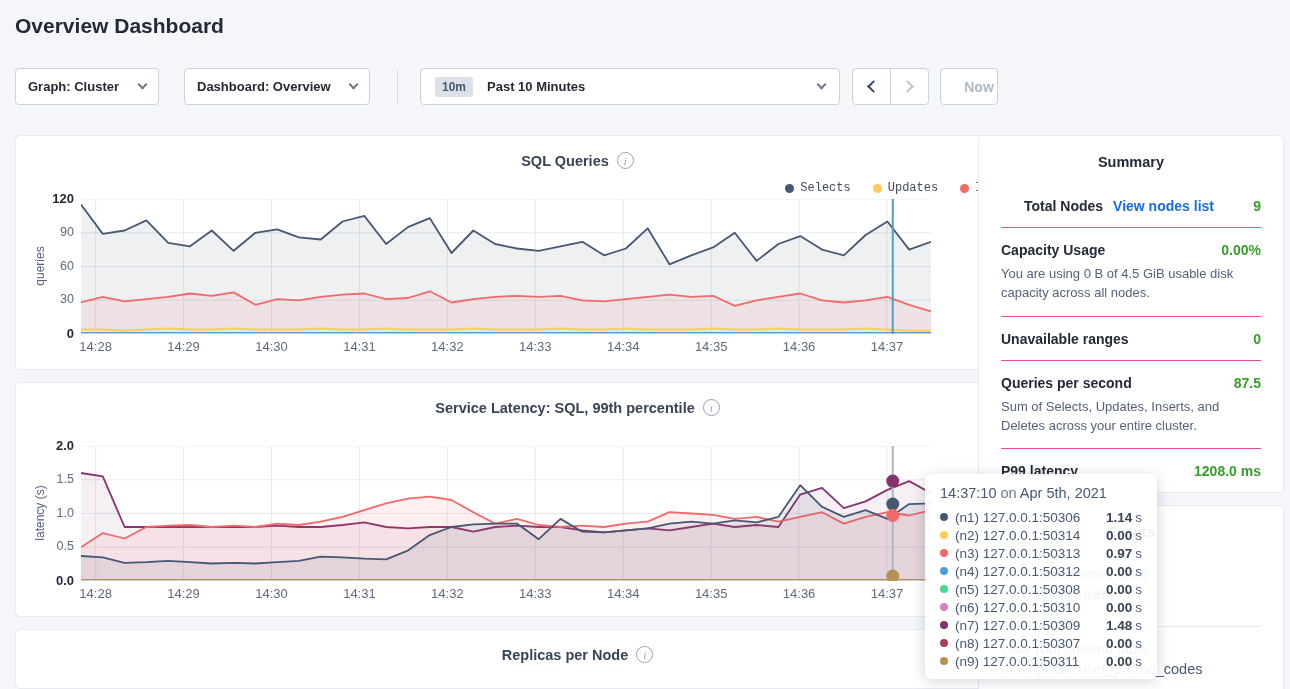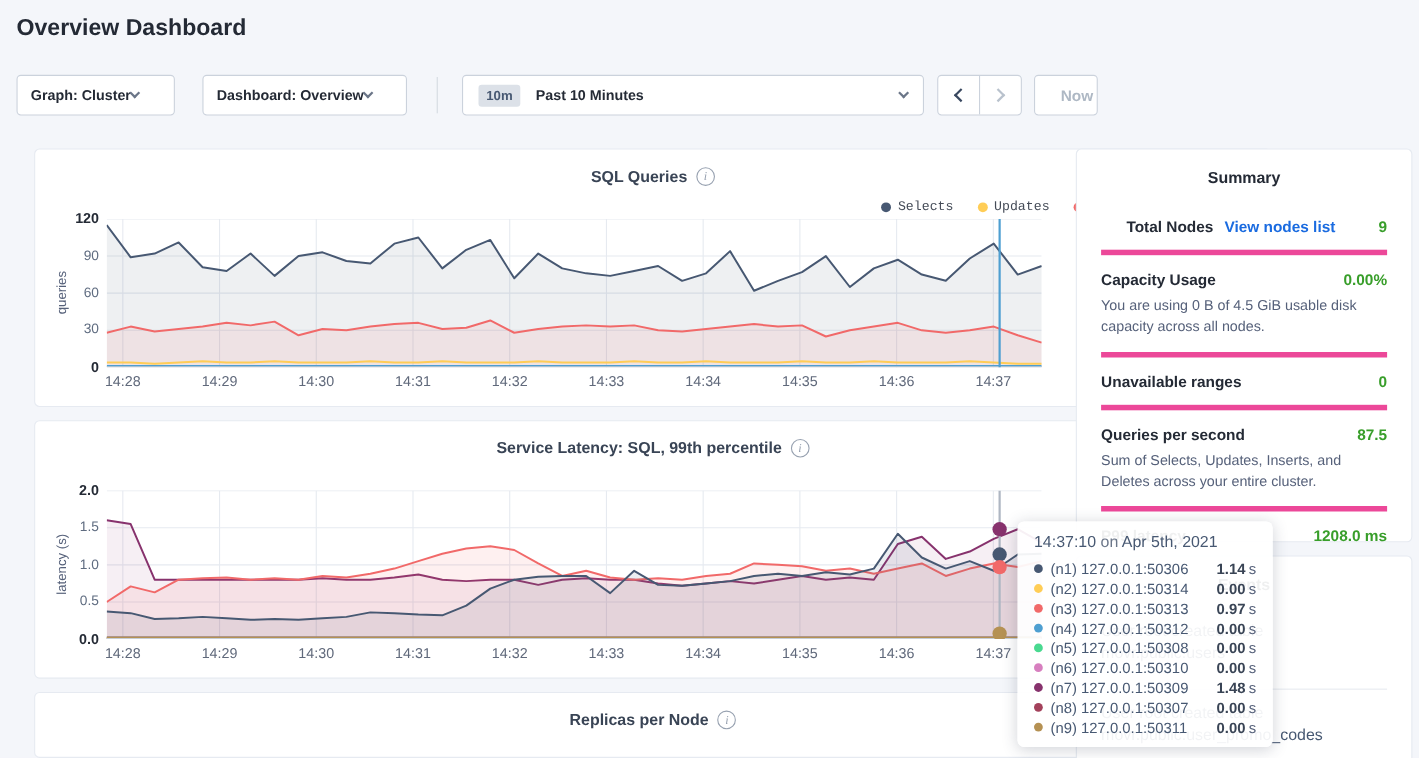--- a/index.html
+++ b/index.html
@@ -4,41 +4,41 @@
 <style>
   html,body{margin:0;padding:0;width:1290px;height:689px;overflow:hidden;
     background:#F4F6FA;font-family:"Liberation Sans",sans-serif;position:relative;}
   *{box-sizing:border-box;}
 
   .page-title{position:absolute;left:15px;top:14px;font-size:21px;font-weight:600;color:#242A35;}
 
   
   .ctl{position:absolute;top:68px;height:37px;background:#fff;border:1px solid #CBD2DC;border-radius:4px;
     display:flex;align-items:center;font-size:13px;font-weight:700;color:#242A35;cursor:pointer;padding-left:20px;}
-  .dd{padding:0 12px;}
+  .dd{justify-content:space-between;padding:0 12px;}
   .dd1{left:15px;width:144px;}
   .dd2{left:184px;width:186px;}
   .chev{width:7px;height:7px;border-right:2px solid #6B7688;border-bottom:2px solid #6B7688;
     transform:rotate(45deg);margin-top:-4px;flex:0 0 auto;}
   .ctl-divider{position:absolute;left:397px;top:70px;height:33px;width:1px;background:#D5DAE2;}
   .timepicker{left:420px;width:420px;padding:0 14px;justify-content:flex-start;gap:14px;}
   .time-badge{background:#DCE1E8;border-radius:3px;padding:3px 7px;font-size:12px;font-weight:700;color:#475872;}
   .timepicker .chev{margin-left:auto;}
   .arrow-group{position:absolute;left:852px;top:68px;height:37px;width:77px;background:#fff;
     border:1px solid #CBD2DC;border-radius:4px;display:flex;}
   .arrow-cell{flex:1;display:flex;align-items:center;justify-content:center;cursor:pointer;}
   .arrow-cell:first-child{border-right:1px solid #CBD2DC;}
   .arr{width:9px;height:9px;border-right:2.5px solid #394860;border-bottom:2.5px solid #394860;}
   .arr.left{transform:rotate(135deg);margin-left:4px;}
   .arr.right{transform:rotate(-45deg);margin-right:4px;border-color:#B9C2CD;}
   .now-btn{left:940px;width:58px;justify-content:center;color:#AEB8C4;font-size:14px;}
 
   
   .card{position:absolute;background:#fff;border:1px solid #E6EAF1;border-radius:5px;}
-  .chart-card{left:31px;width:1125px;height:235px;}
+  .chart-card{left:15px;width:1125px;height:235px;}
   #card-sql{top:135px;}
   #card-latency{top:382px;}
   #card-replicas{top:629px;height:60px;overflow:hidden;}
 
   .chart-head{position:absolute;top:16px;left:0;right:0;display:flex;justify-content:center;
     align-items:center;gap:8px;}
   .chart-title{font-size:14.5px;font-weight:700;color:#394455;}
   .info-icon{width:17px;height:17px;border:1.5px solid #97A1B0;border-radius:50%;display:inline-flex;
     align-items:center;justify-content:center;color:#97A1B0;font-size:11px;
     font-family:"Liberation Serif",serif;font-style:italic;cursor:pointer;}
@@ -51,21 +51,21 @@
   .ylab{position:absolute;left:24px;top:130px;transform:translate(-50%,-50%) rotate(-90deg);
     font-size:12px;color:#56617A;white-space:nowrap;}
   .ytick{position:absolute;left:14px;width:44px;text-align:right;font-size:12.5px;color:#5F6C80;}
   .ytick.bold{font-weight:700;color:#242A35;font-size:13px;}
   .chart-area{position:absolute;left:65px;top:63px;width:850px;height:135px;}
   .xtick{position:absolute;top:203px;width:50px;text-align:center;font-size:13px;color:#60697B;}
 
   
   #summary-card{left:978px;top:135px;width:306px;height:358px;padding:0 22px;}
   .side-title{text-align:center;font-size:14.5px;font-weight:700;color:#242A35;padding-top:18px;}
-  .srow{padding:14px 0 13px;border-top:5px solid #ec4899;}
+  .srow{padding:14px 0 13px;border-top:1px solid #ec4899;}
   .srow:first-of-type{border-top:none;margin-top:14px;margin-left:23px;}
   .srow-top{display:flex;align-items:baseline;gap:10px;}
   .srow-label{font-size:14px;font-weight:700;color:#242A35;}
   .srow-link{font-size:14px;font-weight:700;color:#1A6BE0;cursor:pointer;}
   .srow-value{margin-left:auto;font-size:14px;font-weight:700;color:#389E2A;}
   .srow-desc{margin-top:7px;font-size:13px;line-height:1.45;color:#56617A;}
 
   #events-card{left:978px;top:505px;width:306px;height:200px;}
   .events-body{padding:12px 22px 0;}
   .event-item{padding:12px 0 14px;min-height:74px;font-size:14.5px;line-height:1.4;color:#475872;}

